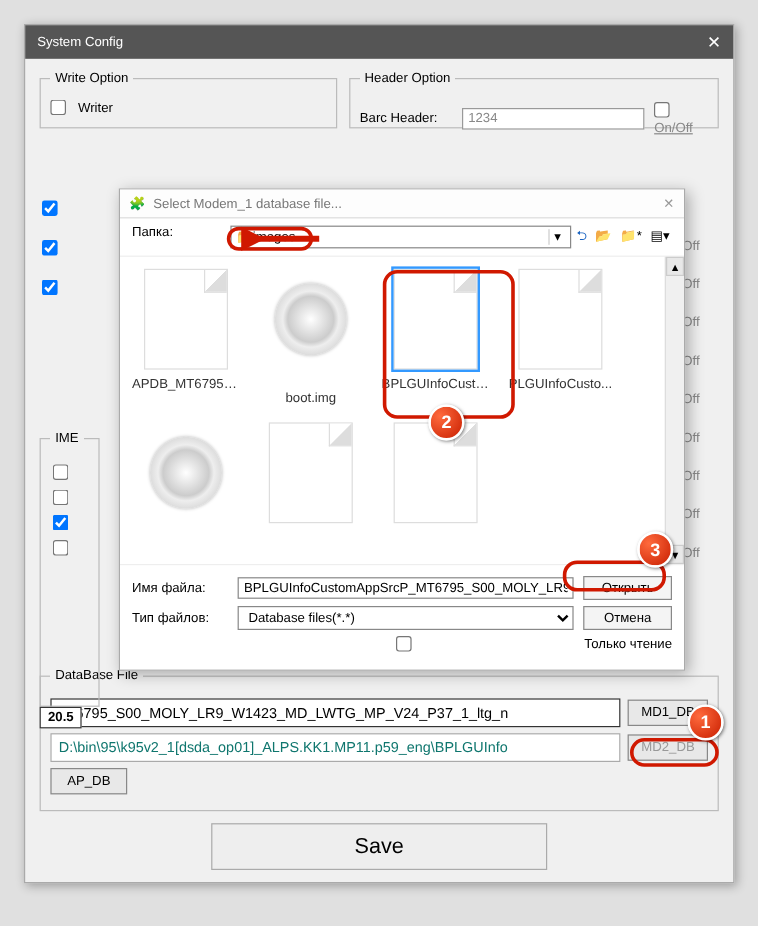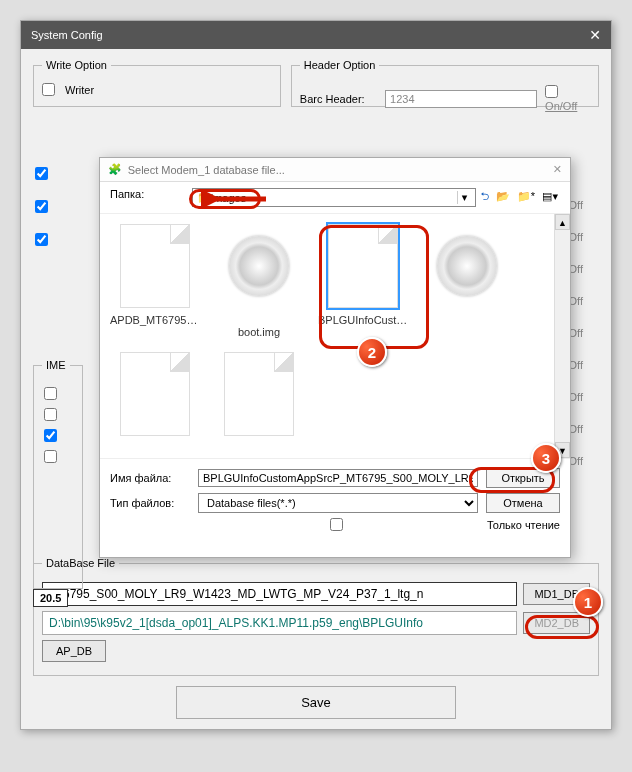--- a/index.html
+++ b/index.html
@@ -18,40 +18,40 @@
   .hdrlabel { width: 90px; text-align: left; }
   .hdrinput { flex: 1; border: 1px solid #999; background:#fff; padding: 2px 4px; color:#888; }
   .onoff { color:#888;text-decoration:underline; }
   .side-onoff { position:absolute; right: 28px; display:flex; flex-direction:column; gap:20px; top:150px; color:#888; }
   .side-onoff label { display:flex; align-items:center; gap:4px; }
   .bigfield { display:flex; align-items:center; gap:6px; margin:5px 0; }
   .bigfield input[type=text] { flex:1; border:1px solid #333; padding:4px 6px; font-size:12px; background:#fff; }
   .bigfield.dis input[type=text] { color:#0f766e; border-color:#aaa; }
   .dbbtn { border:1px solid #888; background:#e8e8e8; padding:4px 10px; min-width:64px; text-align:center; }
   .dbbtn.dis { color:#999; }
-  .savebtn { display:block; margin:10px auto 0; background:#eee; border:1px solid #aaa; padding:8px 0; width:280px; text-align:center; font-size:13px; }
+  .savebtn { display:block; margin:10px auto 0; background:#eee; border:1px solid #aaa; padding:8px 0; width:280px; text-align:center; font-size:18px; }
   
   .filedlg { position:absolute; left:78px; top:108px; width:472px; background:#fff; border:1px solid #aaa; box-shadow:3px 3px 12px rgba(0,0,0,.3); }
   .fdtitle { display:flex; align-items:center; gap:6px; padding:5px 8px; background:#fdfdfd; border-bottom:1px solid #ddd; color:#777; font-size:12px; }
   .fdtitle .sp { flex:1; }
   .fdrow { display:flex; gap:2px; padding:6px 10px; }
   .fdlabel { width:80px; }
   .folderbox { flex:1; border:1px solid #888; background:#fff; display:flex; align-items:center; padding:1px 4px; }
   .folderbox .txt { flex:1; }
   .folderbox .dd { border-left:1px solid #ccc; padding:0 4px; }
   .toolbar-icons span { margin:0 2px; }
   .filegrid { padding: 10px 10px 4px; display:flex; flex-wrap:wrap; gap:14px 14px; border-top:1px solid #eee; border-bottom:1px solid #eee; min-height:220px; position:relative; }
   .fileitem { width:90px; text-align:center; }
   .fileitem .thumb { width:70px; height:84px; margin:0 auto 6px; border:1px solid #ddd; background:#fff; position:relative; }
   .fileitem .thumb.fold::after{ content:""; position:absolute; top:0; right:0; width:18px; height:18px; background:linear-gradient(135deg,#fff 49%,#ddd 50%); border-left:1px solid #ddd; border-bottom:1px solid #ddd; }
   .fileitem .thumb.disc { border:none; background:none; }
   .fileitem .thumb.disc::before{ content:""; display:block; width:60px;height:60px;border-radius:50%; background:radial-gradient(circle,#fff 0%,#ccc 45%,#eee 55%,#bbb 100%); margin:12px auto 0; box-shadow:0 0 3px rgba(0,0,0,.3); }
   .fileitem.sel .thumb { outline:2px solid #3399ff; }
   .fileitem .cap { font-size:11px; color:#333; white-space:nowrap; overflow:hidden; text-overflow:ellipsis; }
-  .bottom { padding:4px 10px 21px; }
+  .bottom { padding:4px 10px 10px; }
   .brow { display:flex; align-items:center; gap:8px; margin:5px 0; }
   .brow .lab { width:80px; }
   .brow input,.brow select { flex:1; border:1px solid #888; padding:2px 4px; background:#fff; }
   .btn { border:1px solid #888; background:#f4f4f4; padding:3px 0; width:74px; text-align:center; }
   .scrollbar { position:absolute; right:0; top:0; bottom:0; width:16px; background:#f0f0f0; border-left:1px solid #ddd; }
   .scrollbar .arr { height:16px; text-align:center; line-height:16px; border:1px solid #ccc; background:#e8e8e8; font-size:9px; }
   
   .badge { position:absolute; width:30px; height:30px; border-radius:50%; background:radial-gradient(circle at 30% 30%,#ff6a3d,#c81e00); border:2px solid #fff; box-shadow:1px 1px 3px rgba(0,0,0,.5); color:#fff; font-weight:bold; font-size:15px; text-align:center; line-height:28px; z-index:50; }
   .redbox { position:absolute; border:3px solid #d01800; border-radius:12px; z-index:40; pointer-events:none; }
   .arrow { position:absolute; z-index:45; }
@@ -182,20 +182,24 @@
           </div>
         <div class="fileitem">
             <div class="thumb disc"></div>
             <div class="cap">boot.img</div>
           </div>
         <div class="fileitem sel">
             <div class="thumb fold"></div>
             <div class="cap">BPLGUInfoCusto...</div>
           </div>
         <div class="fileitem">
+            <div class="thumb fold"></div>
+            <div class="cap">PLGUInfoCusto...</div>
+          </div>
+        <div class="fileitem">
             <div class="thumb disc"></div>
             <div class="cap">&nbsp;</div>
           </div>
         <div class="fileitem">
             <div class="thumb fold"></div>
             <div class="cap">&nbsp;</div>
           </div>
         <div class="fileitem">
             <div class="thumb fold"></div>
             <div class="cap">&nbsp;</div>

